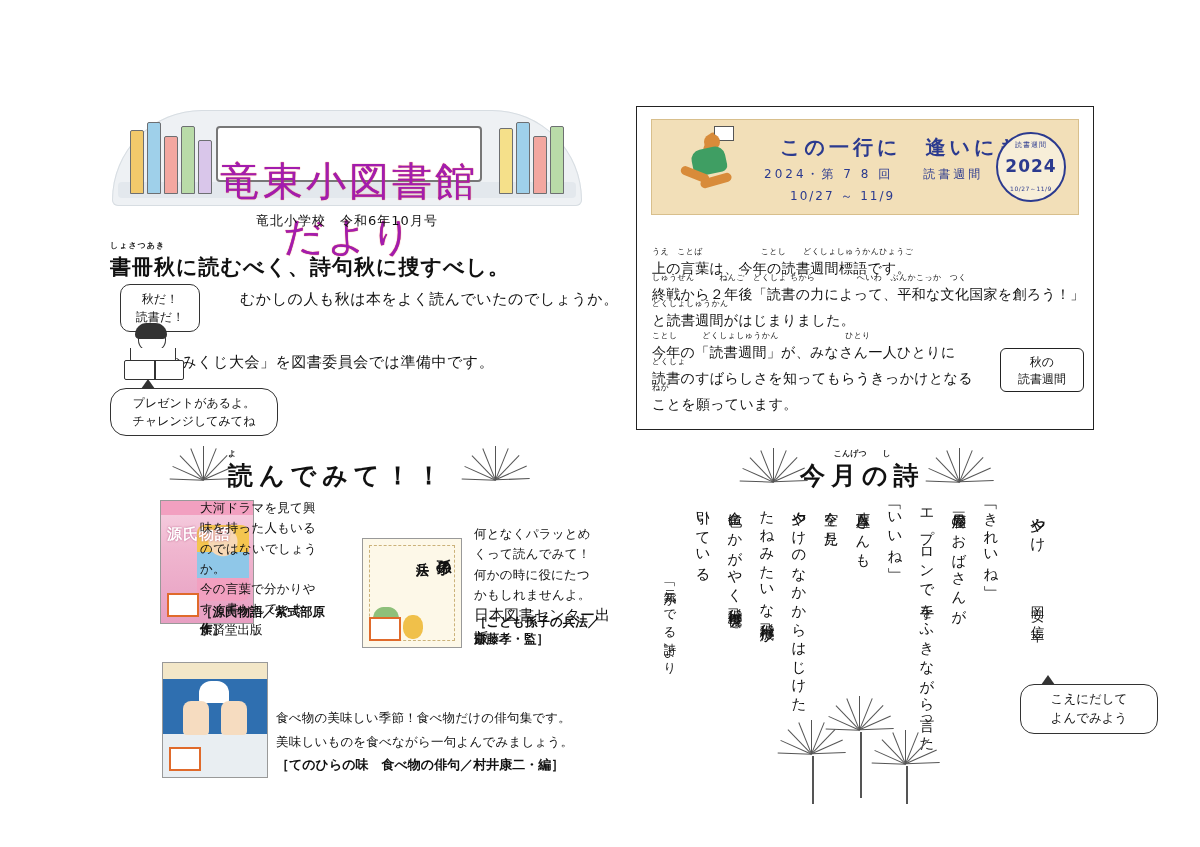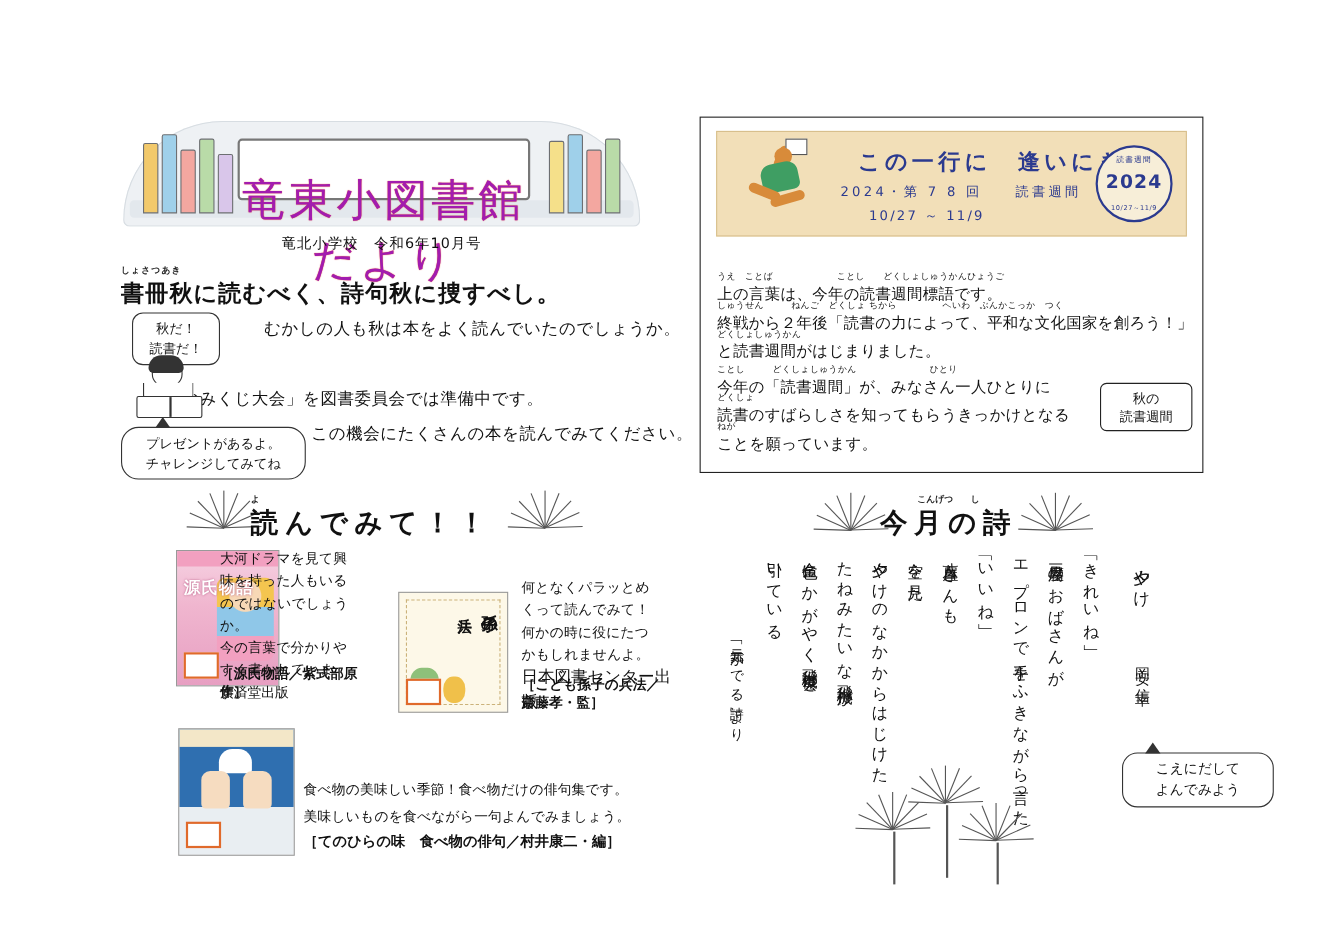--- a/index.html
+++ b/index.html
@@ -216,21 +216,20 @@
   </div>
   <div class="abs" id="issue-line">竜北小学校　令和6年10月号</div>
 
   <div class="abs" id="lead-headline">
     <div class="ruby">しょさつあき</div>
     <div>書冊秋に読むべく、詩句秋に捜すべし。</div>
   </div>
 
   <div class="abs body-p" id="lead-p1">むかしの人も秋は本をよく読んでいたのでしょうか。</div>
   <div class="abs body-p" id="lead-p3">「おみくじ大会」を図書委員会では準備中です。</div>
-  <div class="abs body-p" id="lead-p4">この機会にたくさんの本を読んでみてください。</div>
 
   <div class="bubble" id="bubble-aki">
     <span style="white-space:pre-line">秋だ！
 読書だ！</span>
     <span class="tail"></span>
   </div>
 
   <div class="abs" id="reading-girl">
     <div class="girl-head"></div>
       <div class="girl-hair"></div>

